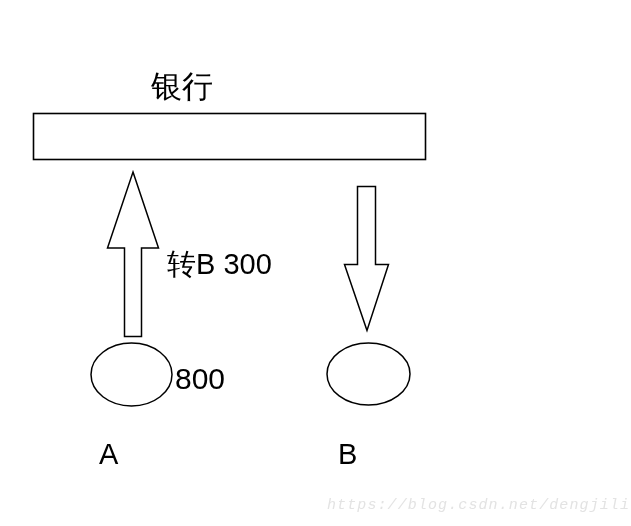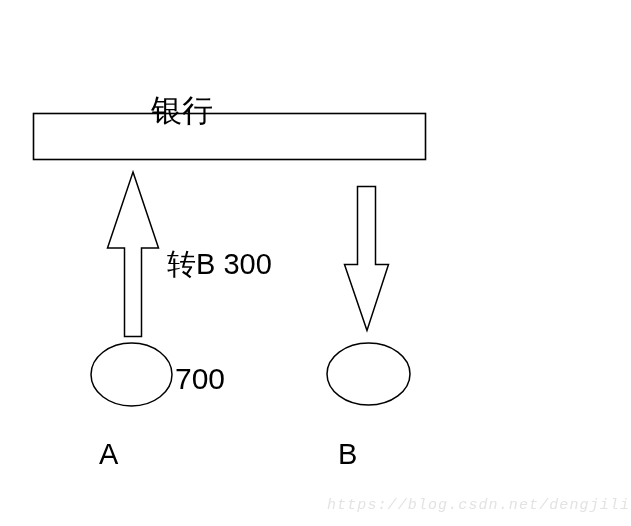--- a/index.html
+++ b/index.html
@@ -78,26 +78,26 @@
              L 375.5 186.5
              L 375.5 264.5
              L 388.5 264.5
              Z" fill="none" stroke="#000000" stroke-width="1.5" stroke-linejoin="miter"></path>
 
     <ellipse cx="131.5" cy="374.5" rx="40.5" ry="31.5" fill="none" stroke="#000000" stroke-width="1.5"></ellipse>
 
     <ellipse cx="368.5" cy="374" rx="41.5" ry="31" fill="none" stroke="#000000" stroke-width="1.5"></ellipse>
   </svg>
 
-  <div class="lbl title-lbl" style="left:151px; top:71px;margin-top:24px;">银行</div>
+  <div class="lbl title-lbl" style="left:151px; top:71px;">银行</div>
 
   <div class="lbl flow-lbl" style="left:167px; top:250px;">转B 300</div>
 
 
-  <div class="lbl amount-lbl" style="left:175px; top:364px;">700</div>
+  <div class="lbl amount-lbl" style="left:175px; top:364px;">800</div>
 
 
   <div class="lbl node-lbl" style="left:99px; top:440px;">A</div>
 
   <div class="lbl node-lbl" style="left:338px; top:440px;">B</div>
 
   <div class="watermark" style="left:327px; top:497px;">https://blog.csdn.net/dengjili</div>
 
 </div>
 

